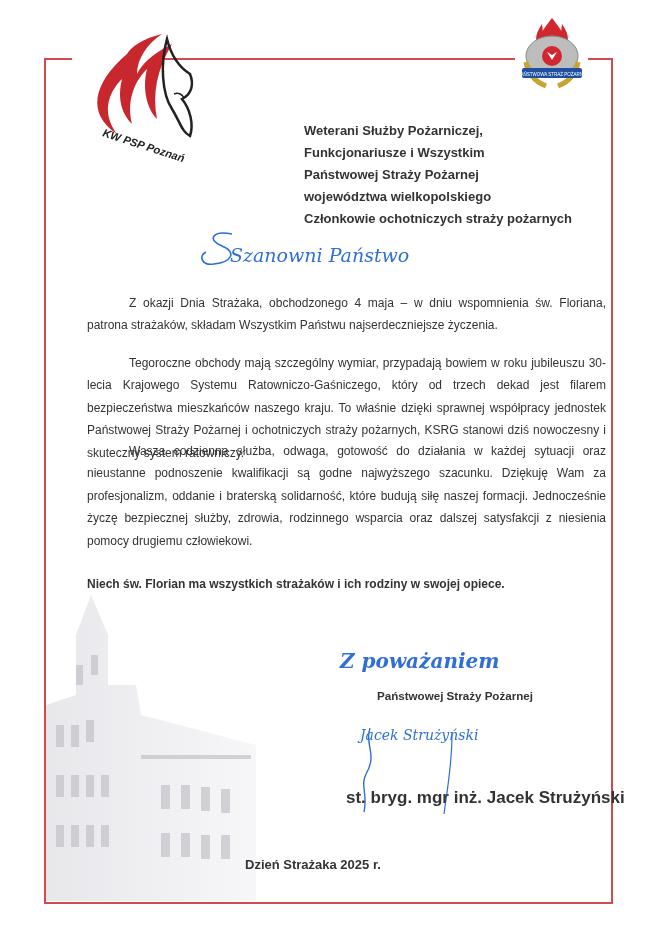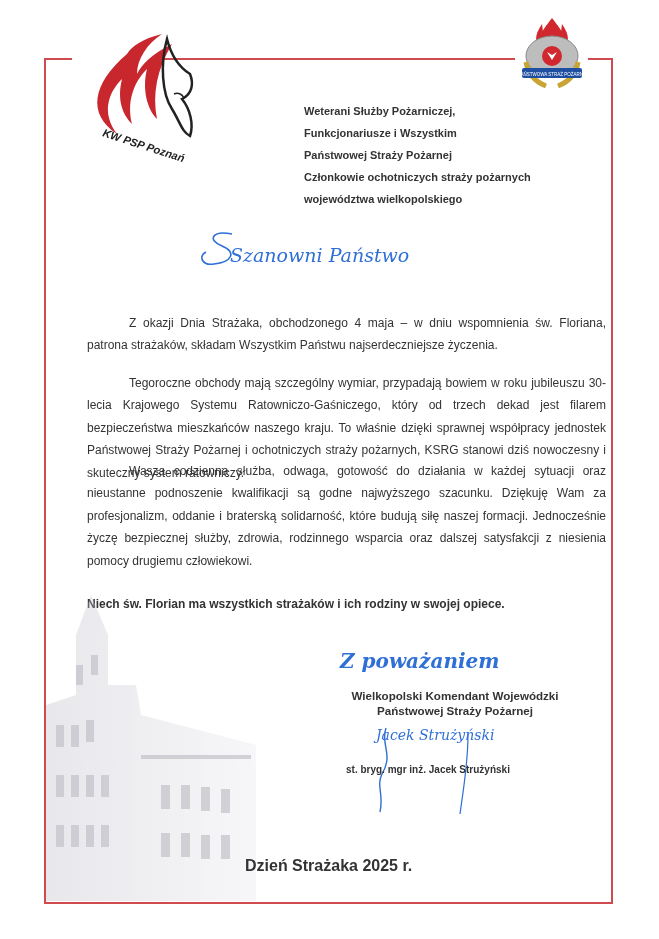--- a/index.html
+++ b/index.html
@@ -1,35 +1,35 @@
 <!DOCTYPE html>
 <html><head>
 <meta charset="utf-8">
 <style>
   html, body { margin:0; padding:0; background:#ffffff; }
   body { width:659px; height:939px; position:relative; overflow:hidden; font-family:"Liberation Sans", sans-serif; color:#2b2b2b; }
   .border-line { position:absolute; background:#cf4b50; }
   .logo-kw { position:absolute; left:72px; top:14px; width:140px; height:150px; }
   .logo-psp { position:absolute; left:516px; top:14px; width:72px; height:82px; }
-  .address { position:absolute; left:304px; top:100px; font-weight:bold; font-size:11px; line-height:22px; color:#333; }
+  .address { position:absolute; left:304px; top:120px; font-weight:bold; font-size:13px; line-height:22px; color:#333; }
   .address div { white-space:nowrap; }
   .salutation { position:absolute; left:192px; top:226px; width:230px; height:50px; }
-  .body-text { position:absolute; left:87px; width:519px; font-size:12px; line-height:22.4px; color:#333; text-align:justify;margin-top:20px; }
+  .body-text { position:absolute; left:87px; width:519px; font-size:12px; line-height:22.4px; color:#333; text-align:justify; }
   .body-text p { margin:0; }
   .indent { text-indent:42px; }
   .p1 { top:292px; }
   .p2 { top:352px; }
   .p3 { top:440px; }
   .p4 { top:573px;font-weight:bold; }
   .building { position:absolute; left:46px; top:595px; width:210px; height:306px; opacity:0.55; }
   .closing-sig { position:absolute; left:338px; top:640px; width:180px; height:36px;font-weight:bold; }
   .signoff { position:absolute; left:330px; top:688px; width:250px; text-align:center; font-weight:bold; font-size:11.6px; line-height:15px; color:#333; }
-  .name-sig { position:absolute; left:372px; top:724px; width:150px; height:96px; }
-  .signer { position:absolute; left:346px; top:764px; font-weight:bold; font-size:10px; color:#333; white-space:nowrap; }
-  .date-line { position:absolute; left:245px; top:857px; font-weight:bold; font-size:16px; color:#333; white-space:nowrap; }
+  .name-sig { position:absolute; left:356px; top:724px; width:150px; height:96px; }
+  .signer { position:absolute; left:346px; top:788px; font-weight:bold; font-size:17px; color:#333; white-space:nowrap; }
+  .date-line { position:absolute; left:245px; top:857px; font-weight:bold; font-size:13px; color:#333; white-space:nowrap; }
 </style>
 </head>
 <body>
 
 <div class="border-line" style="left:44px; top:58px; width:28px; height:2px;"></div>
 <div class="border-line" style="left:155px; top:58px; width:360px; height:2px;"></div>
 <div class="border-line" style="left:588px; top:58px; width:25px; height:2px;"></div>
 <div class="border-line" style="left:44px; top:58px; width:2px; height:846px;"></div>
 <div class="border-line" style="left:611px; top:58px; width:2px; height:846px;"></div>
 <div class="border-line" style="left:44px; top:902px; width:569px; height:2px;"></div>
@@ -54,22 +54,22 @@
     <path d="M10 48 C12 60 20 68 30 72 M62 48 C60 60 52 68 42 72" stroke="#c8a532" stroke-width="5" fill="none"></path>
     <rect x="6" y="54" width="60" height="10" rx="2" fill="#1f4fa0"></rect>
     <text x="36" y="61.5" text-anchor="middle" font-family="Liberation Sans, sans-serif" font-size="4.5" fill="#fff">PAŃSTWOWA STRAŻ POŻARNA</text>
   </svg>
 </div>
 
 <div class="address">
   <div>Weterani Służby Pożarniczej,</div>
   <div>Funkcjonariusze i Wszystkim</div>
   <div>Państwowej Straży Pożarnej</div>
+  <div>województwa wielkopolskiego</div>
   <div>Członkowie ochotniczych straży pożarnych</div>
-  <div>województwa wielkopolskiego</div>
 </div>
 
 <div class="salutation">
   <svg width="230" height="50" viewBox="0 0 230 50">
     <path d="M40 8 C20 4 15 14 30 20 C45 26 40 36 22 38 C10 40 6 30 14 26" fill="none" stroke="#2f6fd6" stroke-width="1.6"></path>
     <text x="38" y="36" font-family="DejaVu Serif, serif" font-style="italic" font-size="19" fill="#2f6fd6">Szanowni Państwo</text>
   </svg>
 </div>
 
 <div class="body-text p1">
@@ -121,21 +121,20 @@
   </svg>
 </div>
 
 <div class="closing-sig">
   <svg width="180" height="36" viewBox="0 0 180 36">
     <text x="2" y="28" font-family="DejaVu Serif, serif" font-style="italic" font-size="20" fill="#2f6fd6">Z poważaniem</text>
   </svg>
 </div>
 
 <div class="signoff">
-  <div>Wielkopolski Komendant Wojewódzki</div>
   <div>Państwowej Straży Pożarnej</div>
 </div>
 
 <div class="name-sig">
   <svg width="150" height="96" viewBox="0 0 150 96">
     <path d="M14 4 C8 20 22 30 10 50 C4 62 12 70 8 88" fill="none" stroke="#2f6fd6" stroke-width="1.4"></path>
     <path d="M96 10 C96 40 92 60 88 90" fill="none" stroke="#2f6fd6" stroke-width="1.2"></path>
     <text x="4" y="16" font-family="DejaVu Serif, serif" font-style="italic" font-size="14" fill="#2f6fd6">Jacek Strużyński</text>
   </svg>
 </div>

